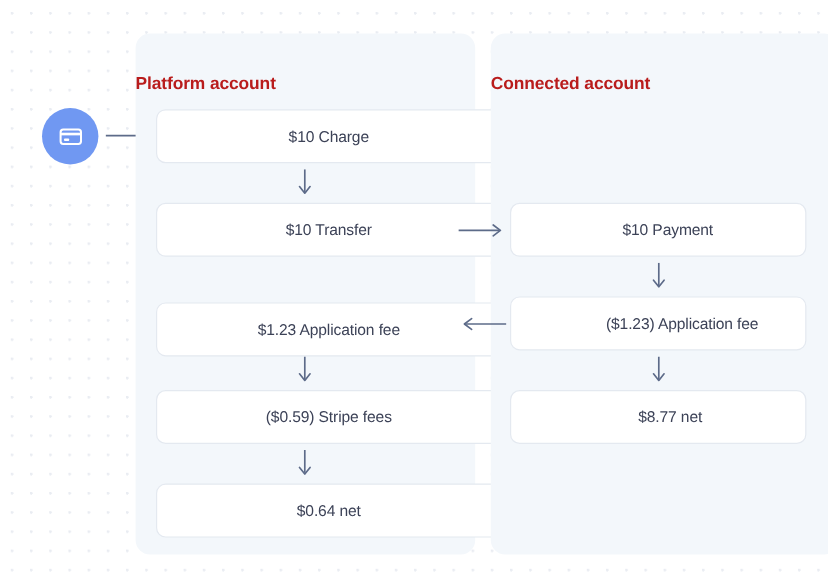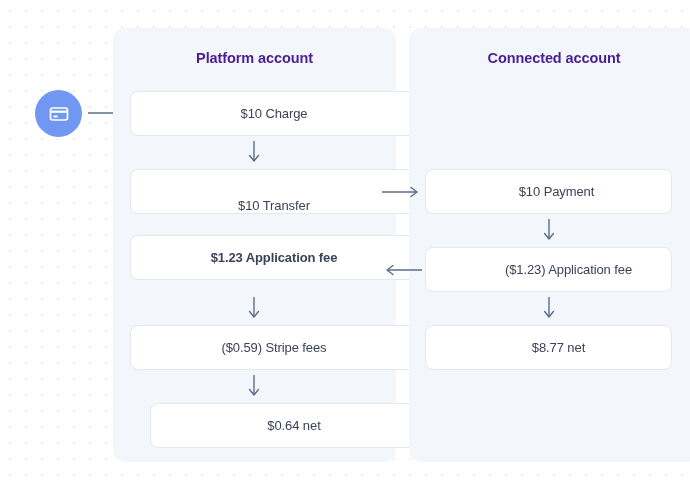--- a/index.html
+++ b/index.html
@@ -32,27 +32,26 @@
     top: 28px;
     height: 434px;
     background: #f3f7fb;
     border-radius: 12px;
   }
   #panel-platform { left: 113px; width: 283px; }
   #panel-connected { left: 409px; width: 290px; }
 
   .panel-title {
     position: absolute;
-    top: 22px;
+    top: 34px;
     left: 0;
     right: 0;
-    text-align: center;
     font-size: 14.5px;
     font-weight: bold;
-    color: #4c1d95;
+    color: #b91c1c;
     letter-spacing: -0.1px;
   }
 
   
   .node {
     position: absolute;
     height: 45px;
     background: #ffffff;
     border: 1px solid #e4e9f0;
     border-radius: 8px;
@@ -125,27 +124,27 @@
     <span class="node-label">$10 Charge</span>
   </div>
 
   <div class="arrow-down" style="left:243px; top:141px;">
     <svg width="22" height="24" viewBox="0 0 22 24">
       <line x1="11" y1="0" x2="11" y2="19" stroke="#5d6b89" stroke-width="1.4"></line>
       <polyline points="6.6,14.5 11,20 15.4,14.5" fill="none" stroke="#5d6b89" stroke-width="1.4" stroke-linecap="round" stroke-linejoin="round"></polyline>
     </svg>
   </div>
 
-  <div class="node col-left" style="top:169px;align-items:flex-end;">
+  <div class="node col-left" style="top:169px;">
     <span class="node-label">$10 Transfer</span>
   </div>
 
   <div class="arrow-down" style="left:243px; top:219px;"></div>
 
-  <div class="node col-left" style="top:235px;font-weight:bold;">
+  <div class="node col-left" style="top:252px;">
     <span class="node-label">$1.23 Application fee</span>
   </div>
 
   <div class="arrow-down" style="left:243px; top:297px;">
     <svg width="22" height="24" viewBox="0 0 22 24">
       <line x1="11" y1="0" x2="11" y2="19" stroke="#5d6b89" stroke-width="1.4"></line>
       <polyline points="6.6,14.5 11,20 15.4,14.5" fill="none" stroke="#5d6b89" stroke-width="1.4" stroke-linecap="round" stroke-linejoin="round"></polyline>
     </svg>
   </div>
 
@@ -153,21 +152,21 @@
     <span class="node-label">($0.59) Stripe fees</span>
   </div>
 
   <div class="arrow-down" style="left:243px; top:375px;">
     <svg width="22" height="24" viewBox="0 0 22 24">
       <line x1="11" y1="0" x2="11" y2="19" stroke="#5d6b89" stroke-width="1.4"></line>
       <polyline points="6.6,14.5 11,20 15.4,14.5" fill="none" stroke="#5d6b89" stroke-width="1.4" stroke-linecap="round" stroke-linejoin="round"></polyline>
     </svg>
   </div>
 
-  <div class="node col-left" style="top:403px;margin-left:20px;">
+  <div class="node col-left" style="top:403px;">
     <span class="node-label">$0.64 net</span>
   </div>
 
   <div class="panel" id="panel-connected">
     <div class="panel-title">Connected account</div>
   </div>
 
   <div class="node col-right" style="top:169px;padding-left:16px;">
     <span class="node-label">$10 Payment</span>
   </div>

